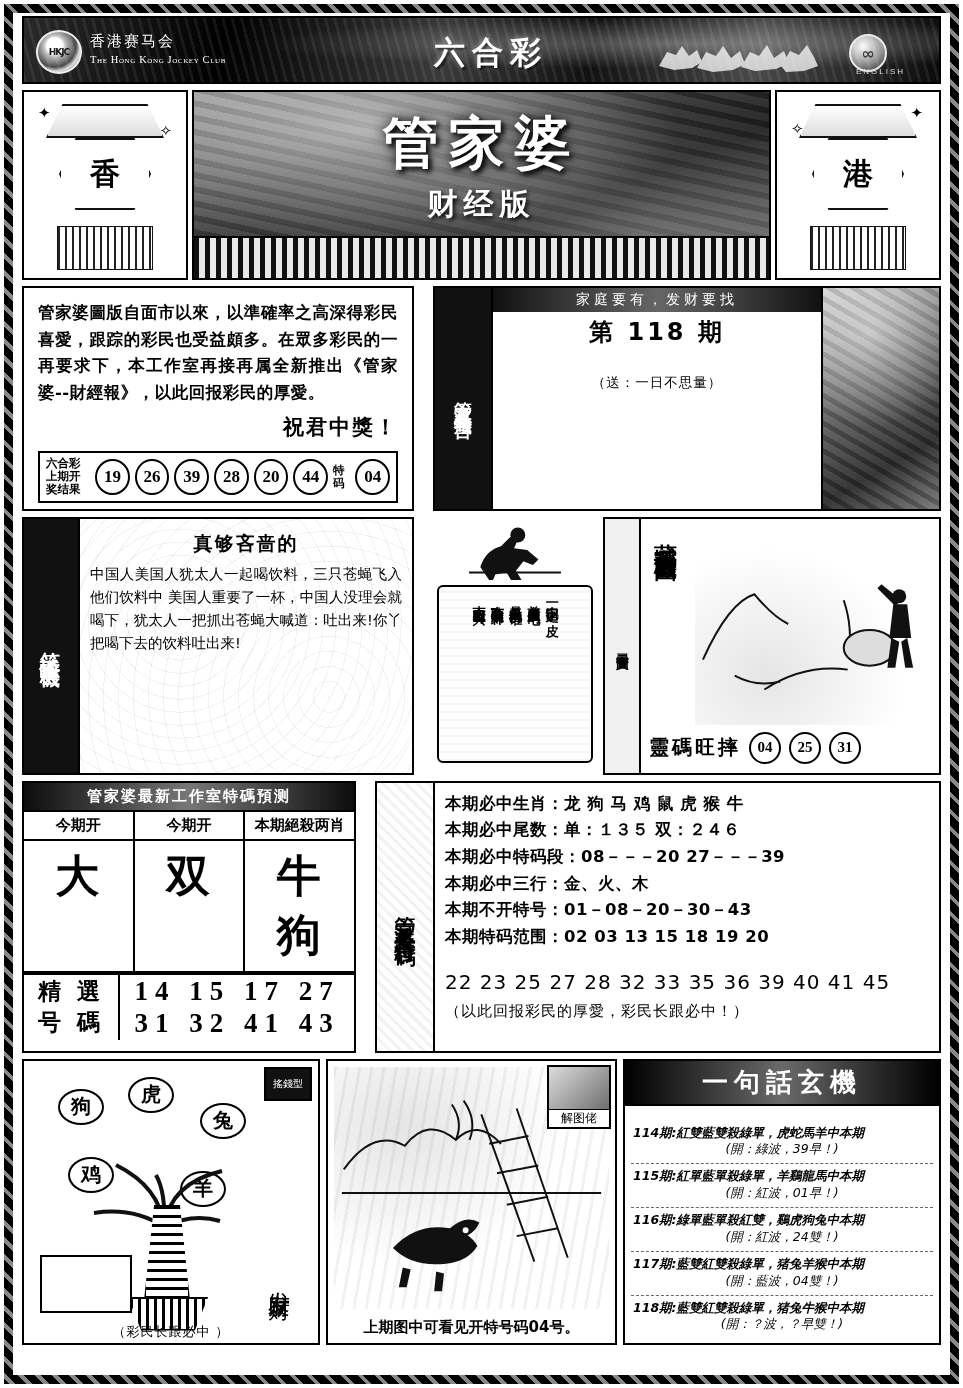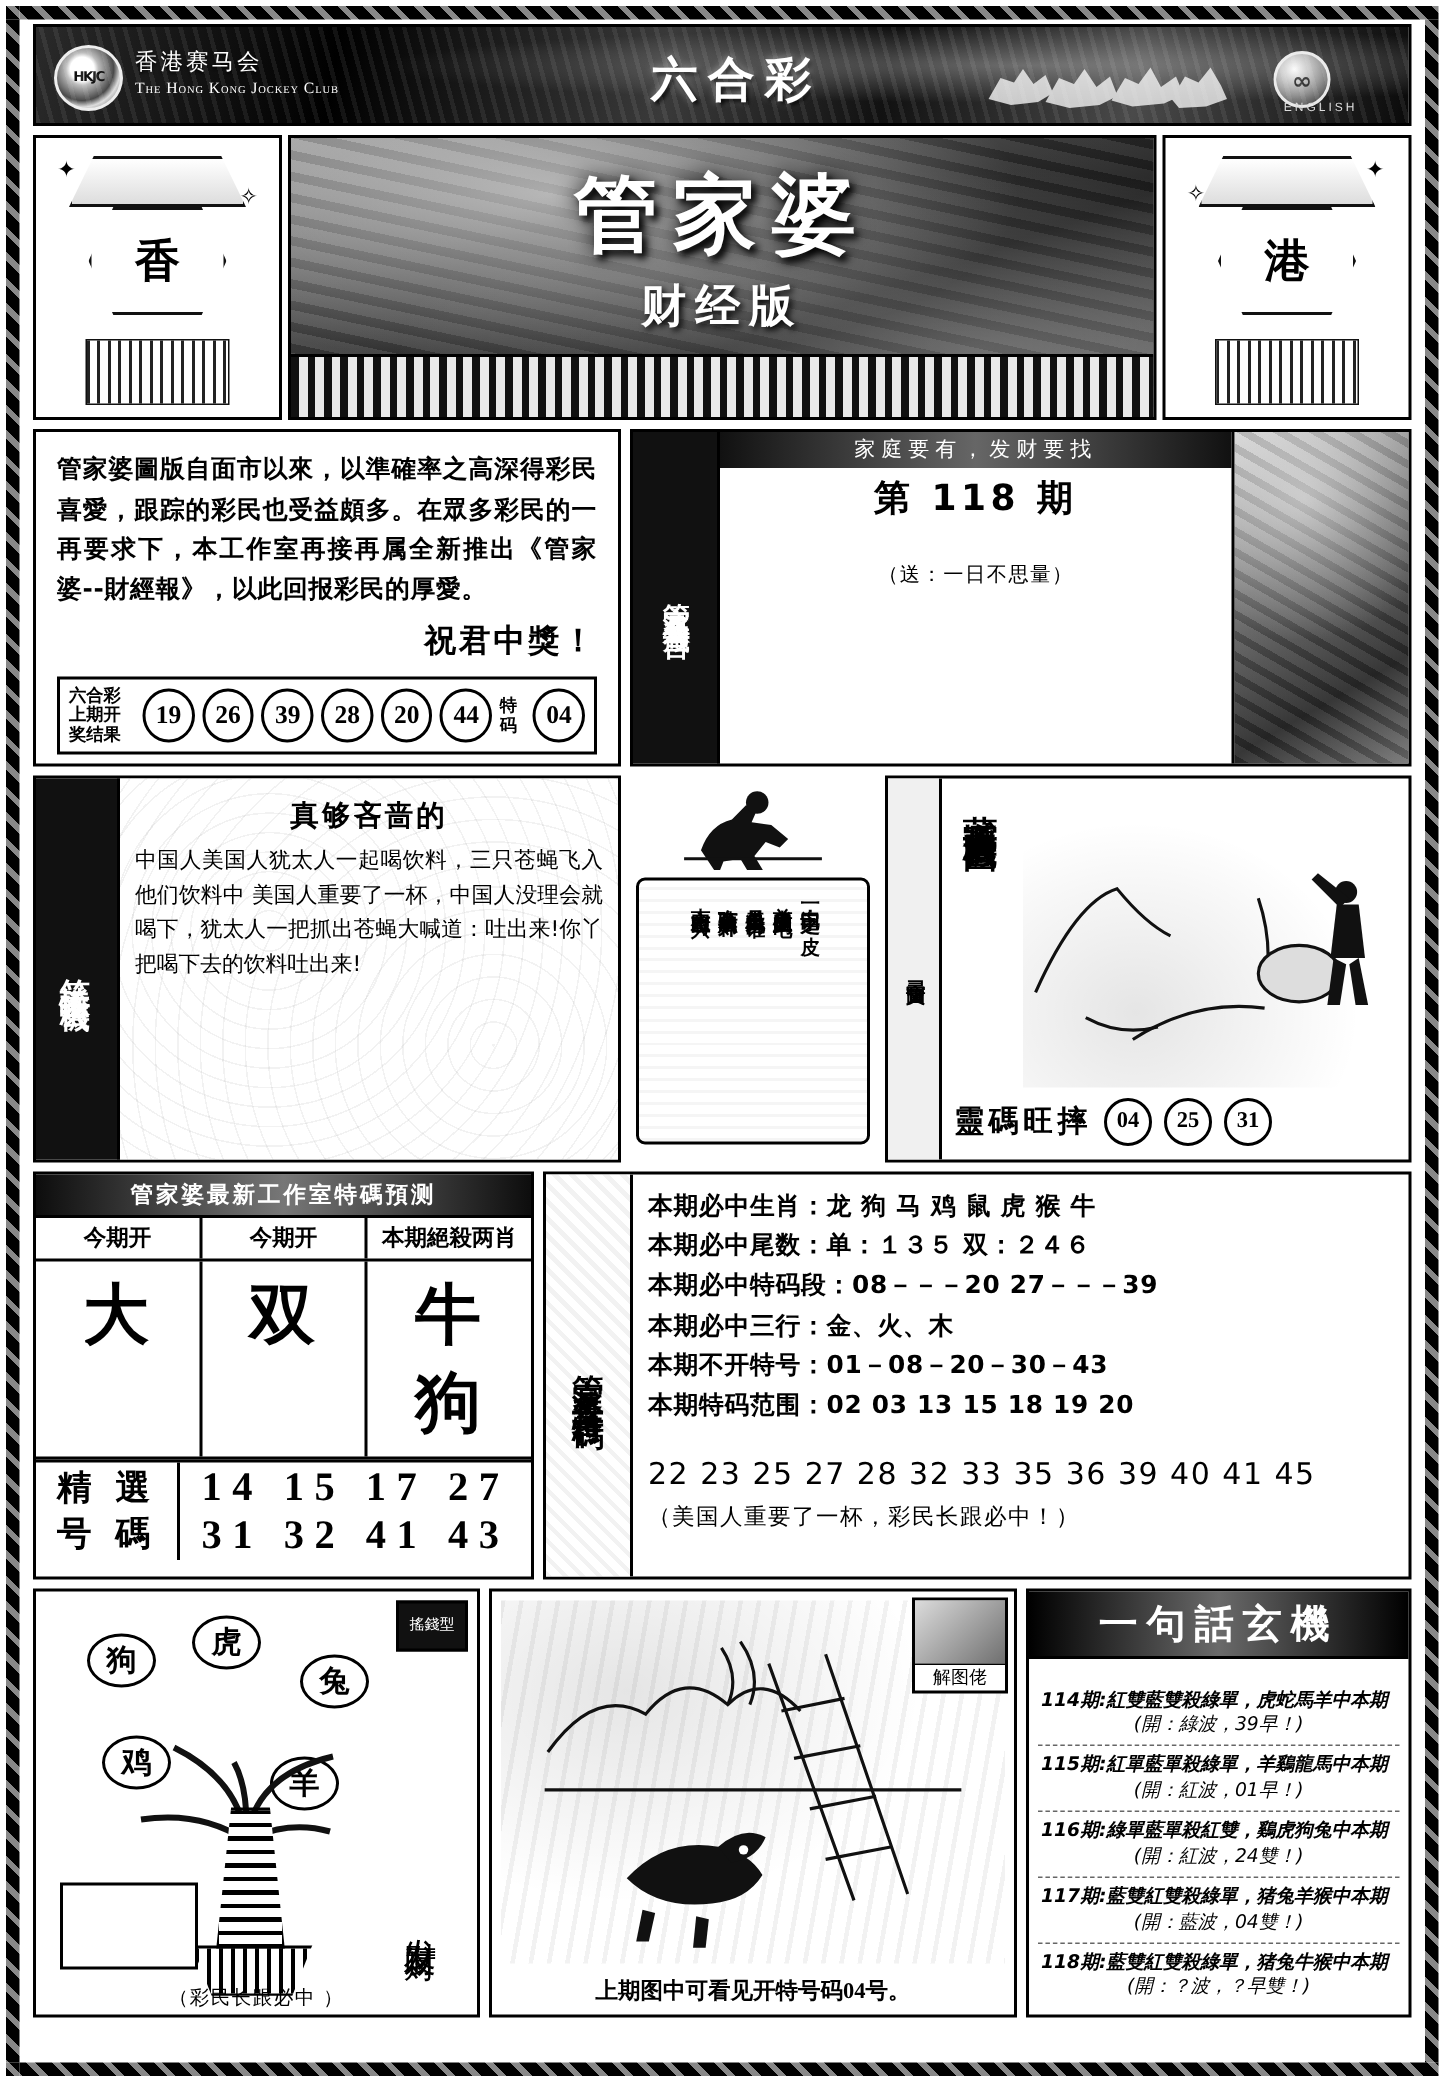--- a/index.html
+++ b/index.html
@@ -130,21 +130,21 @@
     text-shadow: 2px 2px 4px #000;
   }
   .hero-fringe{
     position:absolute; left:0;right:0;bottom:0;height:42px;
     background: repeating-linear-gradient(90deg,#111 0 5px,#e9e9e9 5px 11px);
     border-top:2px solid #000;
   }
 
   
   .panel{ border:2px solid #000; background:#fff; position:relative; }
-  .row{ display:flex; gap:6px; margin-bottom:6px; }
+  .row{ display:flex; gap:19px; margin-bottom:6px; }
 
   
   .intro{ width:392px; padding:12px 14px 6px 14px; }
   .intro p{
     margin:0; font-size:16.5px; line-height:1.62; text-align:justify;
     font-family:"DejaVu Sans",sans-serif; font-weight:bold; letter-spacing:.5px;
   }
   .bless{ text-align:right; font-size:21px; font-weight:bold; margin-top:6px; letter-spacing:2px;}
 
   
@@ -301,21 +301,21 @@
   }
   .pot{
     position:absolute; left:96px; bottom:12px; width:96px;height:34px;border:2px solid #000;
     background: repeating-linear-gradient(90deg,#000 0 3px,#fff 3px 8px);
     clip-path: polygon(8% 0,92% 0,78% 100%,22% 100%);
   }
   .tree-cap{ position:absolute; left:0; right:0; bottom:2px; text-align:center; font-size:13px; letter-spacing:1px;}
   .tree-blank{ position:absolute; left:16px; bottom:30px; width:92px;height:58px;border:2px solid #000;background:#fff;}
   .tree-cash{ position:absolute; right:24px; bottom:60px; font-size:22px; writing-mode:vertical-rl; letter-spacing:2px;}
 
-  .ox{ width:352px; position:relative;font-family:Liberation Serif, serif; }
+  .ox{ width:291px; position:relative; }
   .ox-art{
     position:absolute; left:6px; right:6px; top:6px; bottom:34px;
     background:
       radial-gradient(ellipse at 25% 25%, rgba(0,0,0,.10), rgba(0,0,0,0) 55%),
       repeating-linear-gradient(100deg, rgba(0,0,0,.05) 0 3px, rgba(255,255,255,0) 3px 12px),
       #fff;
   }
   .ox-cap{ position:absolute; left:0;right:0;bottom:6px; text-align:center; font-size:15px; font-weight:bold;}
   .ox-badge{
     position:absolute; right:4px; top:4px; width:64px; height:64px; border:2px solid #000; background:#fff;
@@ -516,21 +516,21 @@
       <div class="panel tips">
         <div class="tips-left">管家婆真言特碼</div>
         <div class="tips-body">
           <div class="ln">本期必中生肖：龙 狗 马 鸡 鼠 虎 猴 牛</div>
           <div class="ln">本期必中尾数：单：１３５ 双：２４６</div>
           <div class="ln">本期必中特码段：08－－－20  27－－－39</div>
           <div class="ln">本期必中三行：金、火、木</div>
           <div class="ln">本期不开特号：01－08－20－30－43</div>
           <div class="ln">本期特码范围：02 03 13 15 18 19 20</div>
           <div class="tips-range">22 23 25 27 28 32 33 35 36 39 40 41 45</div>
-          <div class="tips-foot">（美国人重要了一杯，彩民长跟必中！）</div>
+          <div class="tips-foot">（以此回报彩民的厚愛，彩民长跟必中！）</div>
         </div>
       </div>
     </div>
 
     <div class="bottom">
       <div class="panel tree">
         <div class="tag">搖錢型</div>
         <div class="fruit" style="left:34px;top:28px">狗</div>
         <div class="fruit" style="left:104px;top:16px">虎</div>
         <div class="fruit" style="left:176px;top:42px">兔</div>

